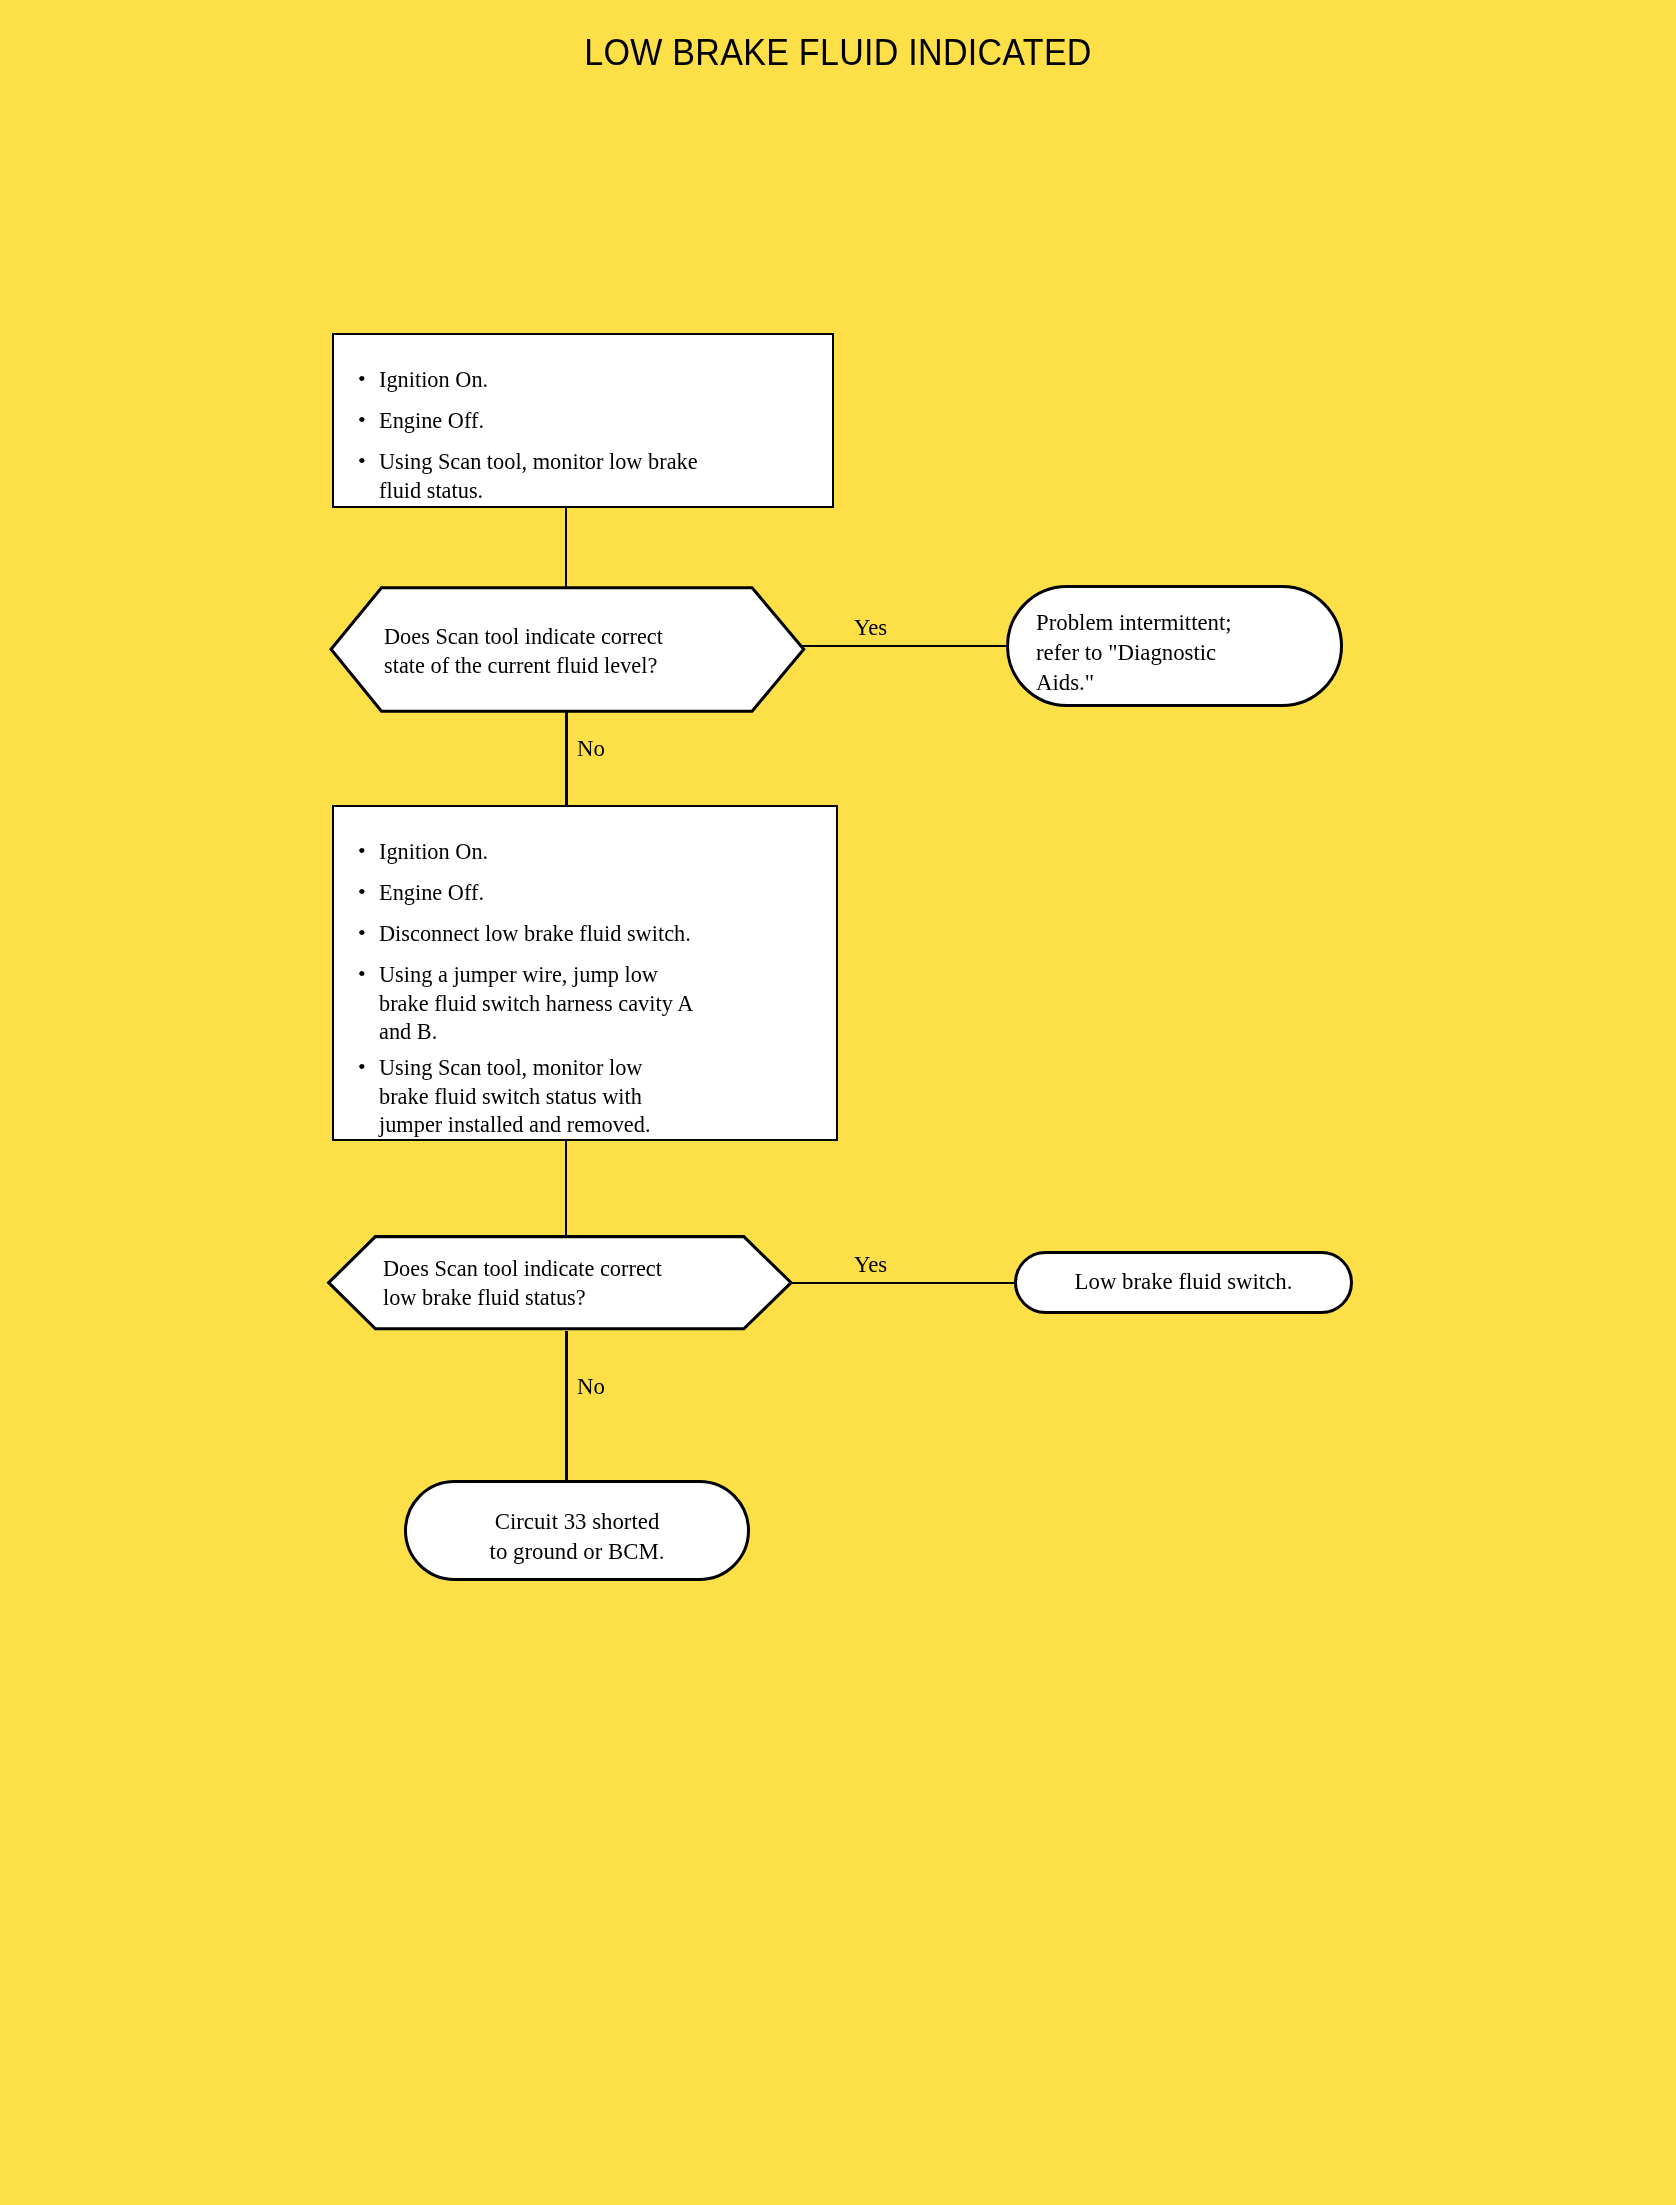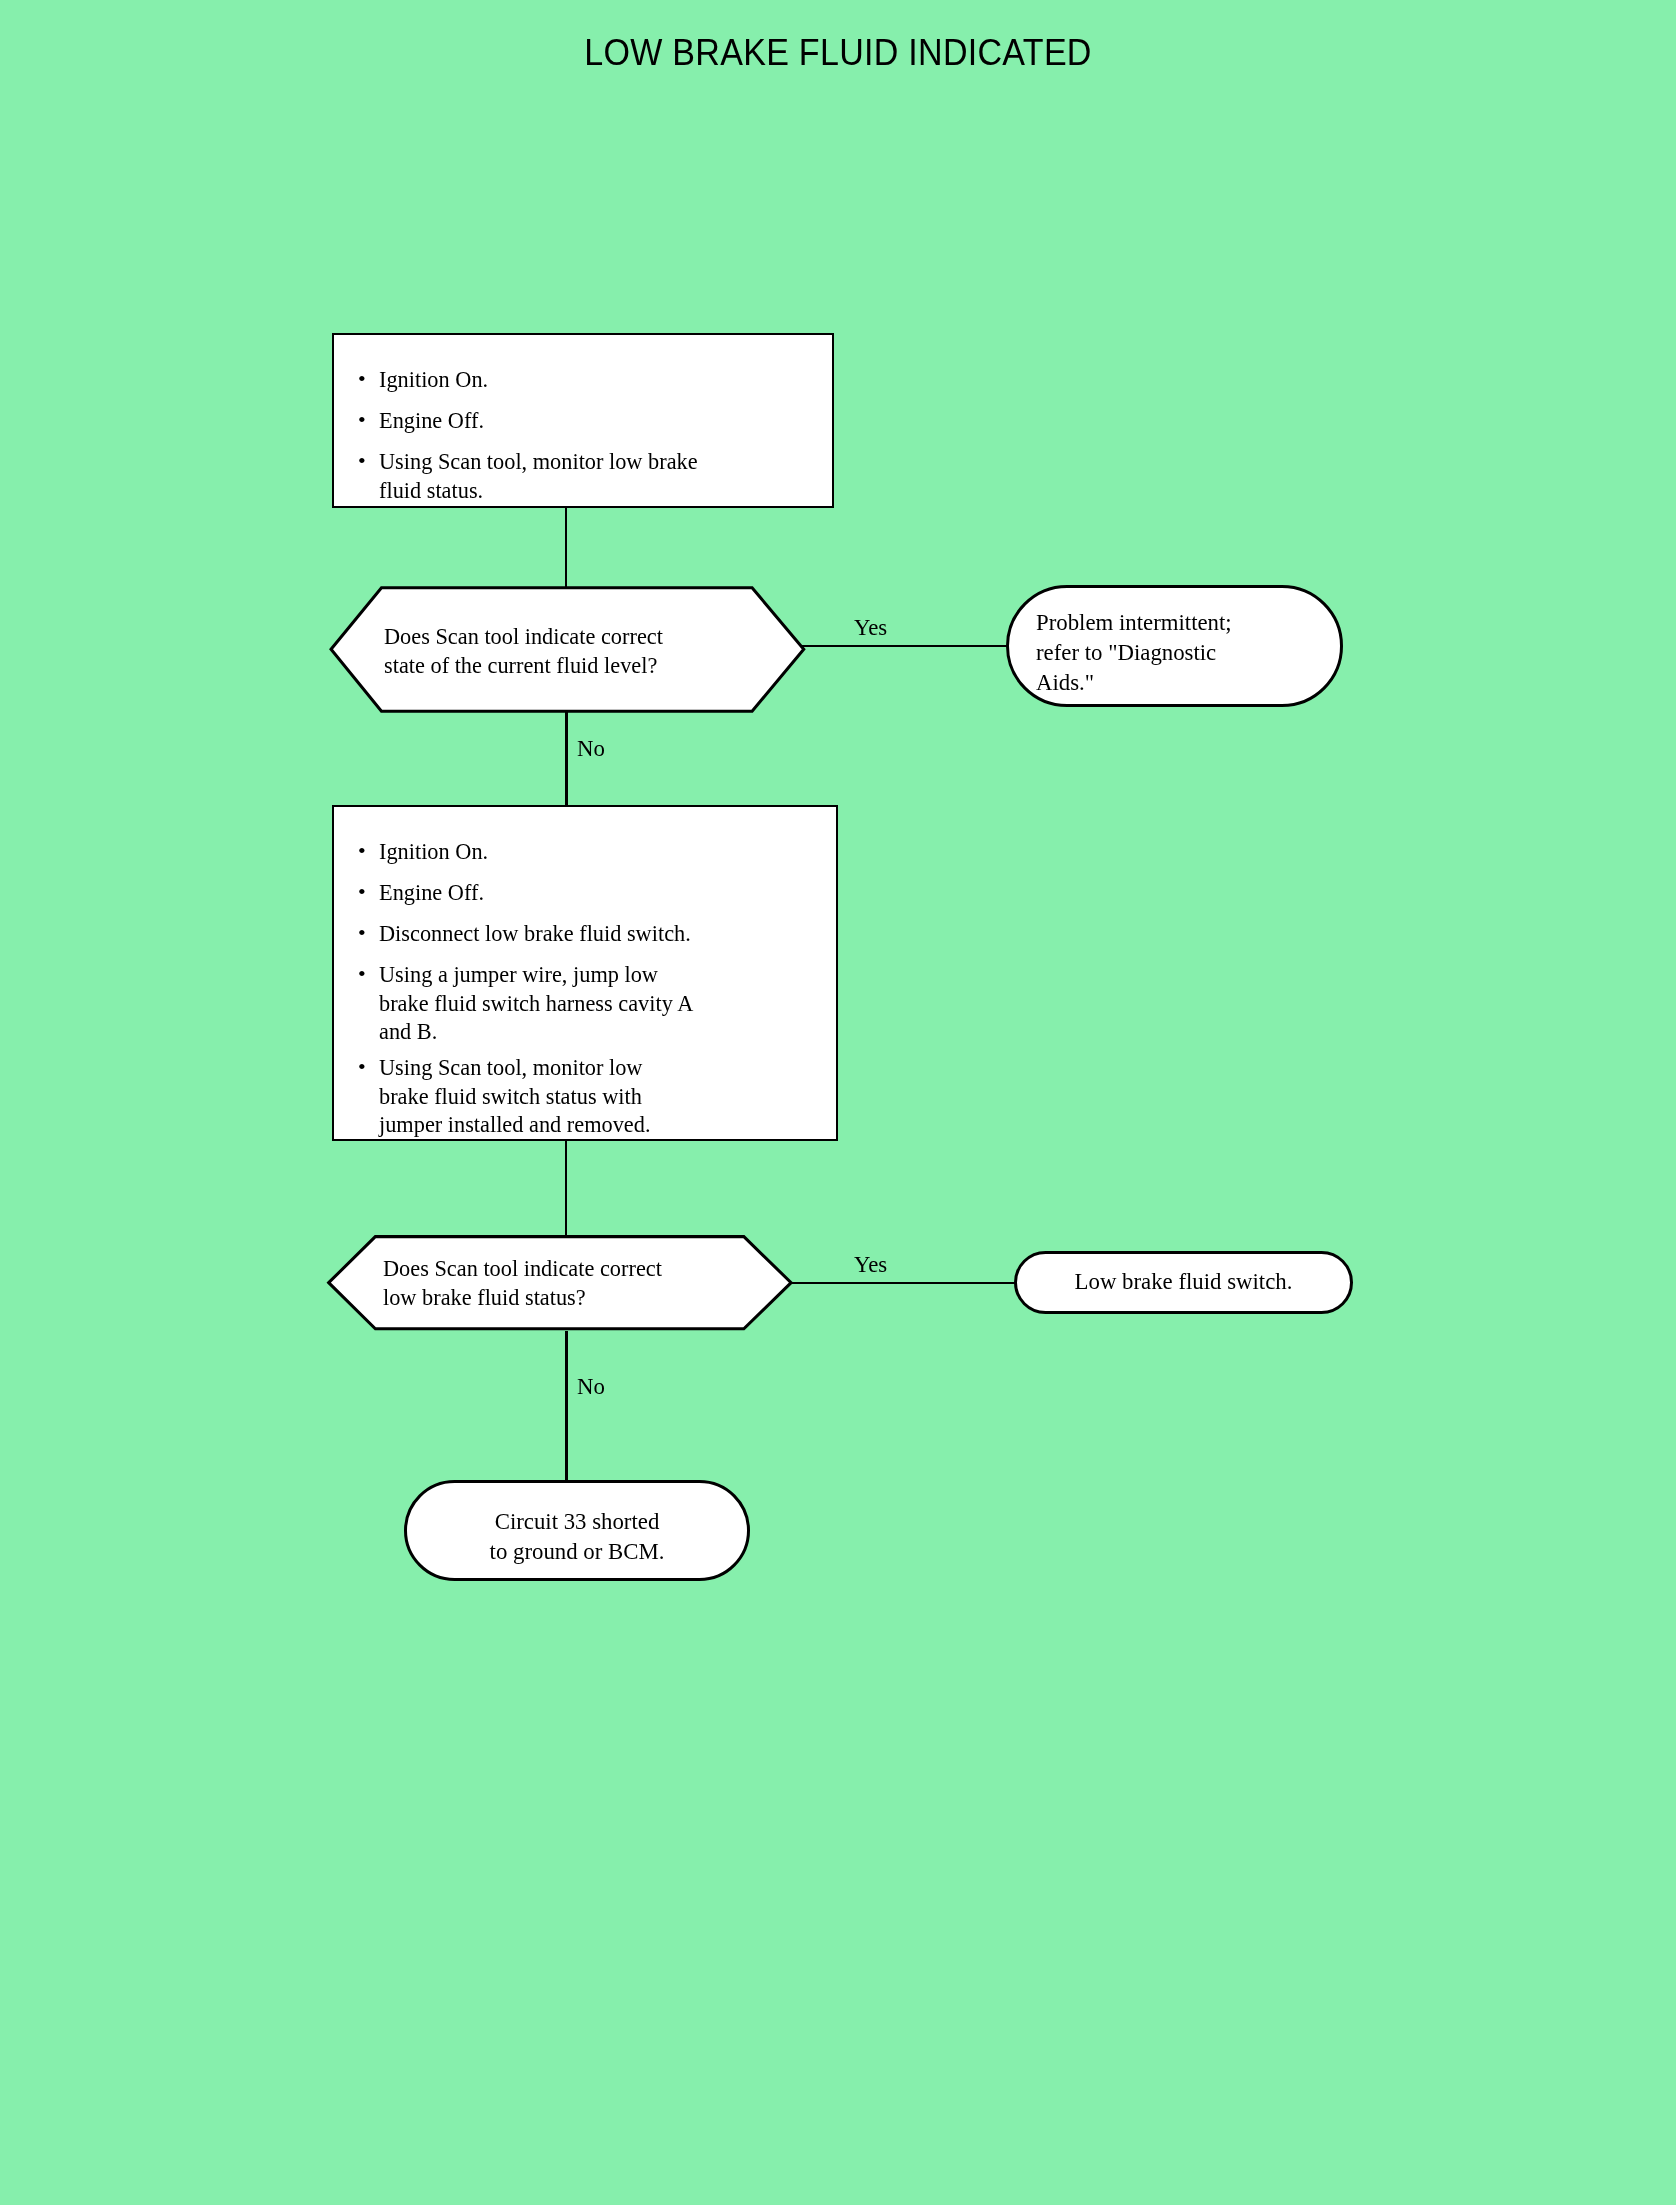--- a/index.html
+++ b/index.html
@@ -4,21 +4,21 @@
 <style>
   html, body {
     margin: 0;
     padding: 0;
     background: #ffffff;
   }
   #page {
     position: relative;
     width: 1676px;
     height: 2205px;
-    background: #86efac;
+    background: #fde047;
     overflow: hidden;
     font-family: "Liberation Serif", "DejaVu Serif", serif;
     color: #000000;
   }
 
   
   .chart-title {
     position: absolute;
     left: 0;
     top: 32px;

